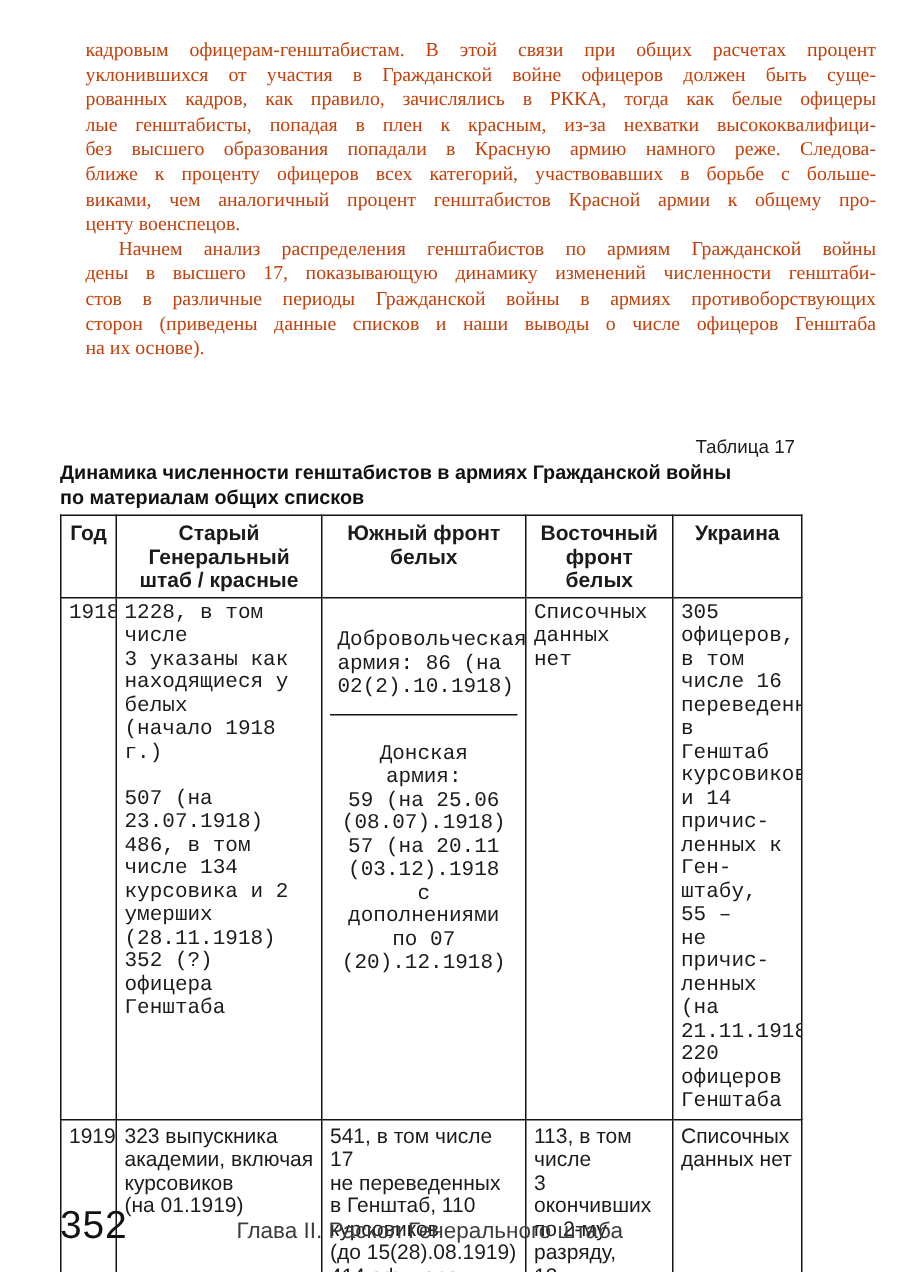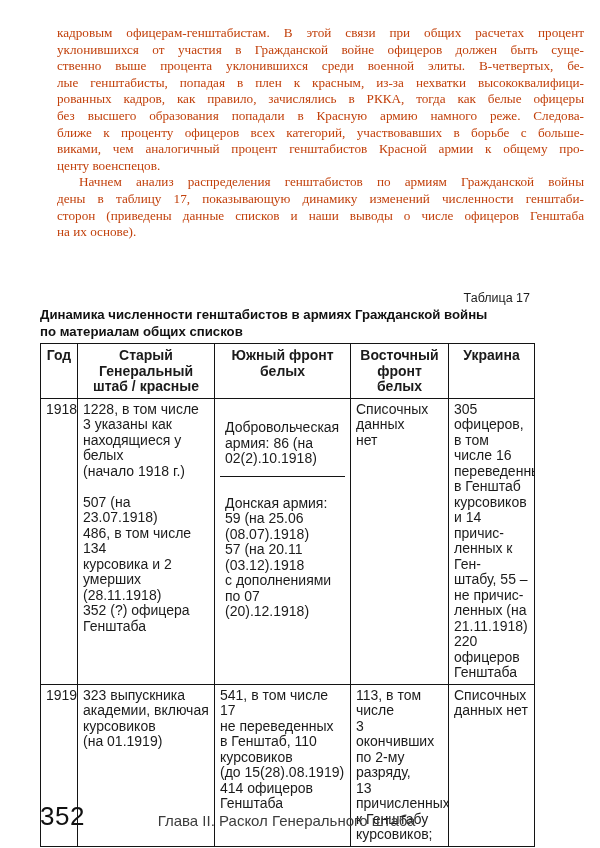--- a/index.html
+++ b/index.html
@@ -57,31 +57,31 @@
     text-align: left;
     font-weight: normal;
     overflow: hidden;
   }
   table.gs th {
     text-align: center;
     font-weight: bold;
     padding-top: 4px;
   }
   tr.hdr    { height: 39px; }
-  tr.r1918  { height: 224px; }
+  tr.r1918  { height: 224px; font-family: Liberation Mono, monospace; }
   tr.r1919  { height: 117px; }
   td.split  { padding: 0; }
   td.split .sub1 {
     box-sizing: border-box;
     height: 60px;
     border-bottom: 1.5px solid #141414;
     padding: 3px 5px;
     white-space: pre-line;
   }
-  td.split .sub2 { padding: 3px 5px; white-space: pre-line; }
+  td.split .sub2 { padding: 3px 5px; white-space: pre-line; text-align: center; }
 
   
   .page-number {
     position: absolute; left: 40px; top: 801px;
     font-family: "Liberation Sans", sans-serif;
     font-size: 26px; color: #111; letter-spacing: 0.5px;
   }
   .chapter-footer {
     position: absolute; left: 40px; top: 812px; width: 493px;
     text-align: center;
@@ -91,31 +91,31 @@
 </style>
 </head>
 <body>
 
 <div class="page">
 
   <div class="text-block">
     <div>
       <div class="jline">кадровым офицерам-генштабистам. В этой связи при общих расчетах процент</div>
       <div class="jline">уклонившихся от участия в Гражданской войне офицеров должен быть суще-</div>
-      <div class="jline">ственно выше процента уклонившихся среди военной элиты. В-четвертых, бе-</div>
+      <div class="jline">рованных кадров, как правило, зачислялись в РККА, тогда как белые офицеры</div>
       <div class="jline">лые генштабисты, попадая в плен к красным, из-за нехватки высококвалифици-</div>
-      <div class="jline">рованных кадров, как правило, зачислялись в РККА, тогда как белые офицеры</div>
       <div class="jline">без высшего образования попадали в Красную армию намного реже. Следова-</div>
       <div class="jline">ближе к проценту офицеров всех категорий, участвовавших в борьбе с больше-</div>
       <div class="jline">виками, чем аналогичный процент генштабистов Красной армии к общему про-</div>
       <div class="endline">центу военспецов.</div>
     </div>
     <div>
       <div class="jline indent">Начнем анализ распределения генштабистов по армиям Гражданской войны</div>
-      <div class="jline">дены в таблицу 17, показывающую динамику изменений численности генштаби-</div>
+      <div class="jline">дены в высшего 17, показывающую динамику изменений численности генштаби-</div>
+      <div class="jline">стов в различные периоды Гражданской войны в армиях противоборствующих</div>
       <div class="jline">сторон (приведены данные списков и наши выводы о числе офицеров Генштаба</div>
       <div class="endline">на их основе).</div>
     </div>
   </div>
 
   <div class="table-label">Таблица 17</div>
 
   <div class="table-title">Динамика численности генштабистов в армиях Гражданской войны
 по материалам общих списков</div>
 

